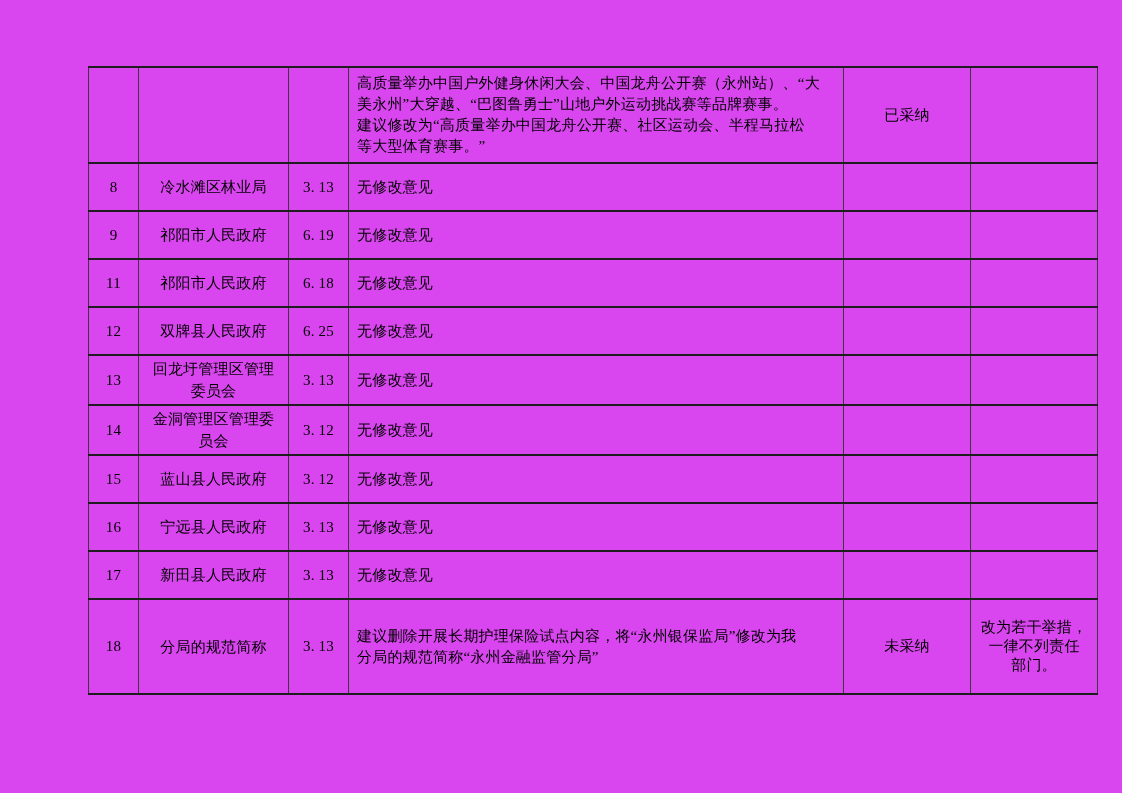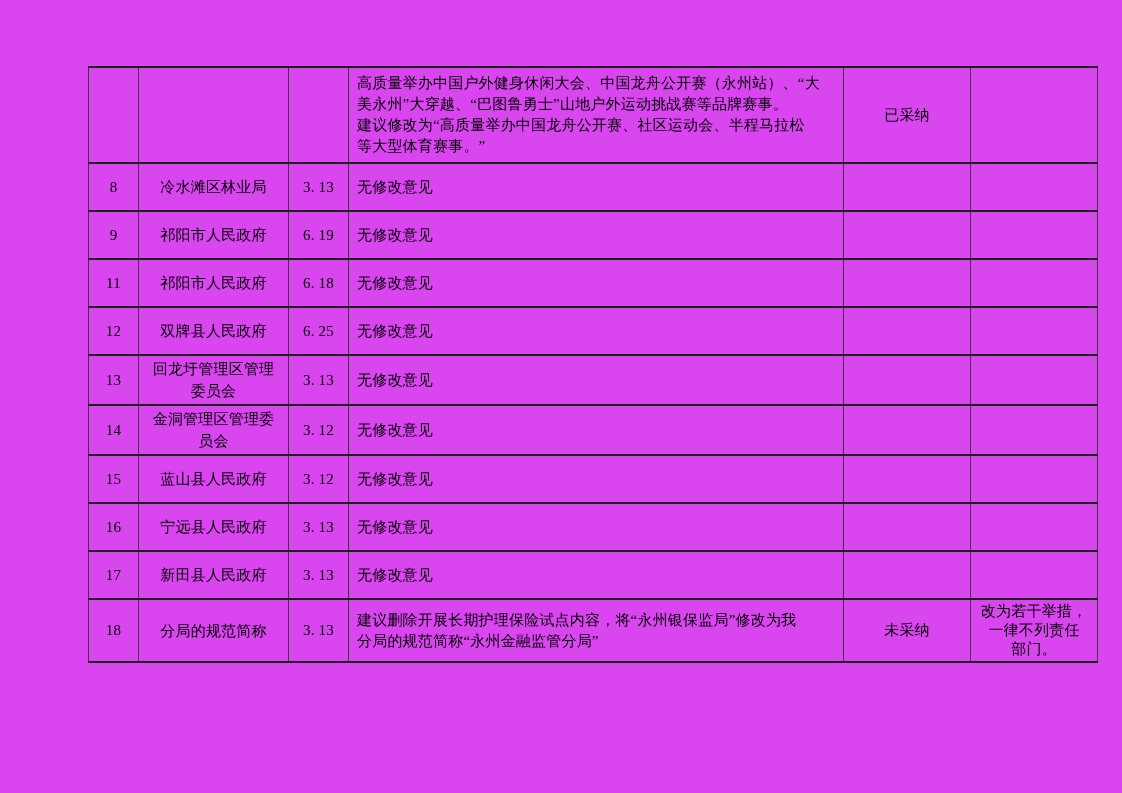--- a/index.html
+++ b/index.html
@@ -40,21 +40,21 @@
   td.cell-org { padding: 2px 7px; line-height: 22px; }
   td.cell-opinion {
     text-align: left;
     padding: 2px 8px;
     white-space: pre-line;
     line-height: 21px;
   }
   td.cell-remark {
     white-space: pre-line;
     line-height: 19px;
-    padding: 2px 5px;
+    padding: 18px 5px;
     margin-top: 8px;
   }
   tr.row-cont  { height: 96px; }
   tr.row-std   { height: 48px; }
   tr.row-last  { height: 63px; }
 </style>
 </head>
 <body>
 
 <div class="page">

